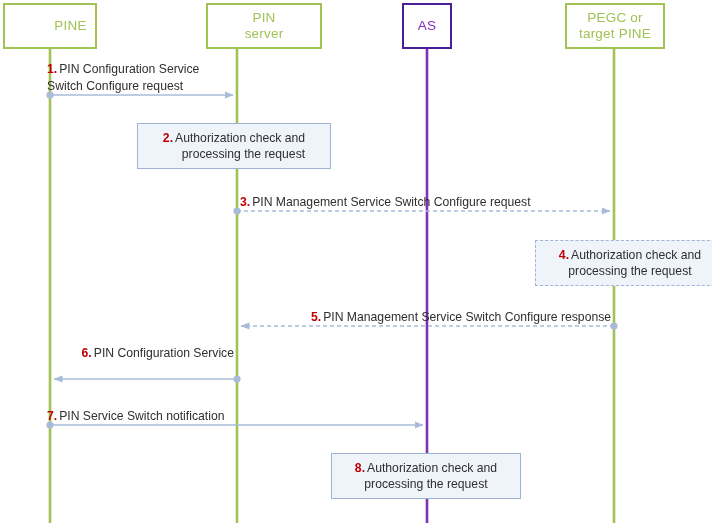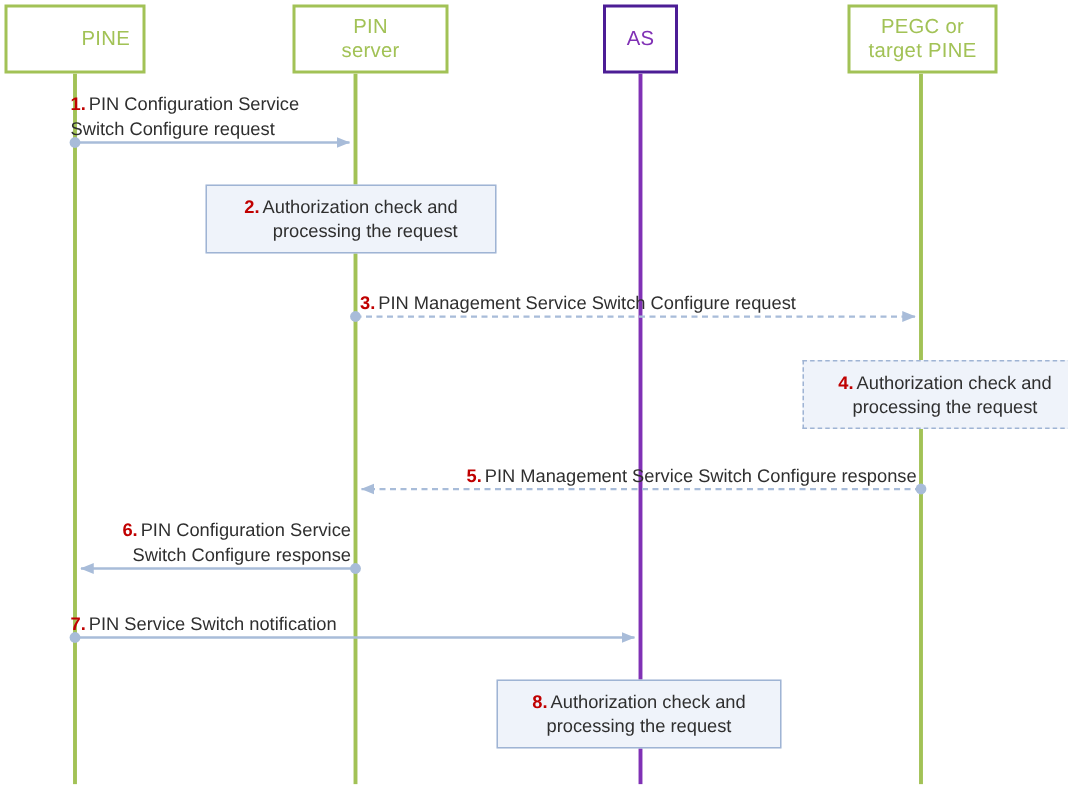--- a/index.html
+++ b/index.html
@@ -139,21 +139,21 @@
     <g>
       <line x1="50" y1="425" x2="423" y2="425" stroke="#a8bcd9" stroke-width="1.6" marker-end="url(#arrowhead)"></line>
       <circle cx="50" cy="425" r="3.6" fill="#a8bcd9"></circle>
     </g>
   </svg>
 
   <div class="actor-box actor-green" style="left:3px; top:3px; width:94px; height:46px;padding-left:41px;">
     <span>PINE</span>
   </div>
 
-  <div class="actor-box actor-green" style="left:195px; top:3px; width:104px; height:46px; flex-direction:column;">
+  <div class="actor-box actor-green" style="left:206px; top:3px; width:116px; height:46px; flex-direction:column;">
     <span>PIN</span>
     <span>server</span>
   </div>
 
   <div class="actor-box actor-purple" style="left:402px; top:3px; width:50px; height:46px;">
     <span>AS</span>
   </div>
 
   <div class="actor-box actor-green" style="left:565px; top:3px; width:100px; height:46px; flex-direction:column;">
     <span>PEGC or</span>
@@ -168,21 +168,20 @@
   <div class="msg-label align-left" style="left:240px; top:194px;">
     <span class="msg-num">3.</span><span>PIN Management Service Switch Configure request</span>
   </div>
 
   <div class="msg-label align-right" style="left:311px; top:309px; width:300px;">
     <span class="msg-num">5.</span><span>PIN Management Service Switch Configure response</span>
   </div>
 
   <div class="msg-label two-line align-right" style="left:73px; top:345px; width:161px;">
     <span class="msg-num">6.</span><span>PIN Configuration Service</span><br>
-    <span>Switch Configure response</span>
   </div>
 
   <div class="msg-label align-left" style="left:47px; top:408px;">
     <span class="msg-num">7.</span><span>PIN Service Switch notification</span>
   </div>
 
   <div class="note-box" style="left:137px; top:123px; width:194px; height:46px;text-align:right;">
     <div>
       <span class="note-num">2.</span><span>Authorization check and</span><br>
       <span>processing the request</span>

